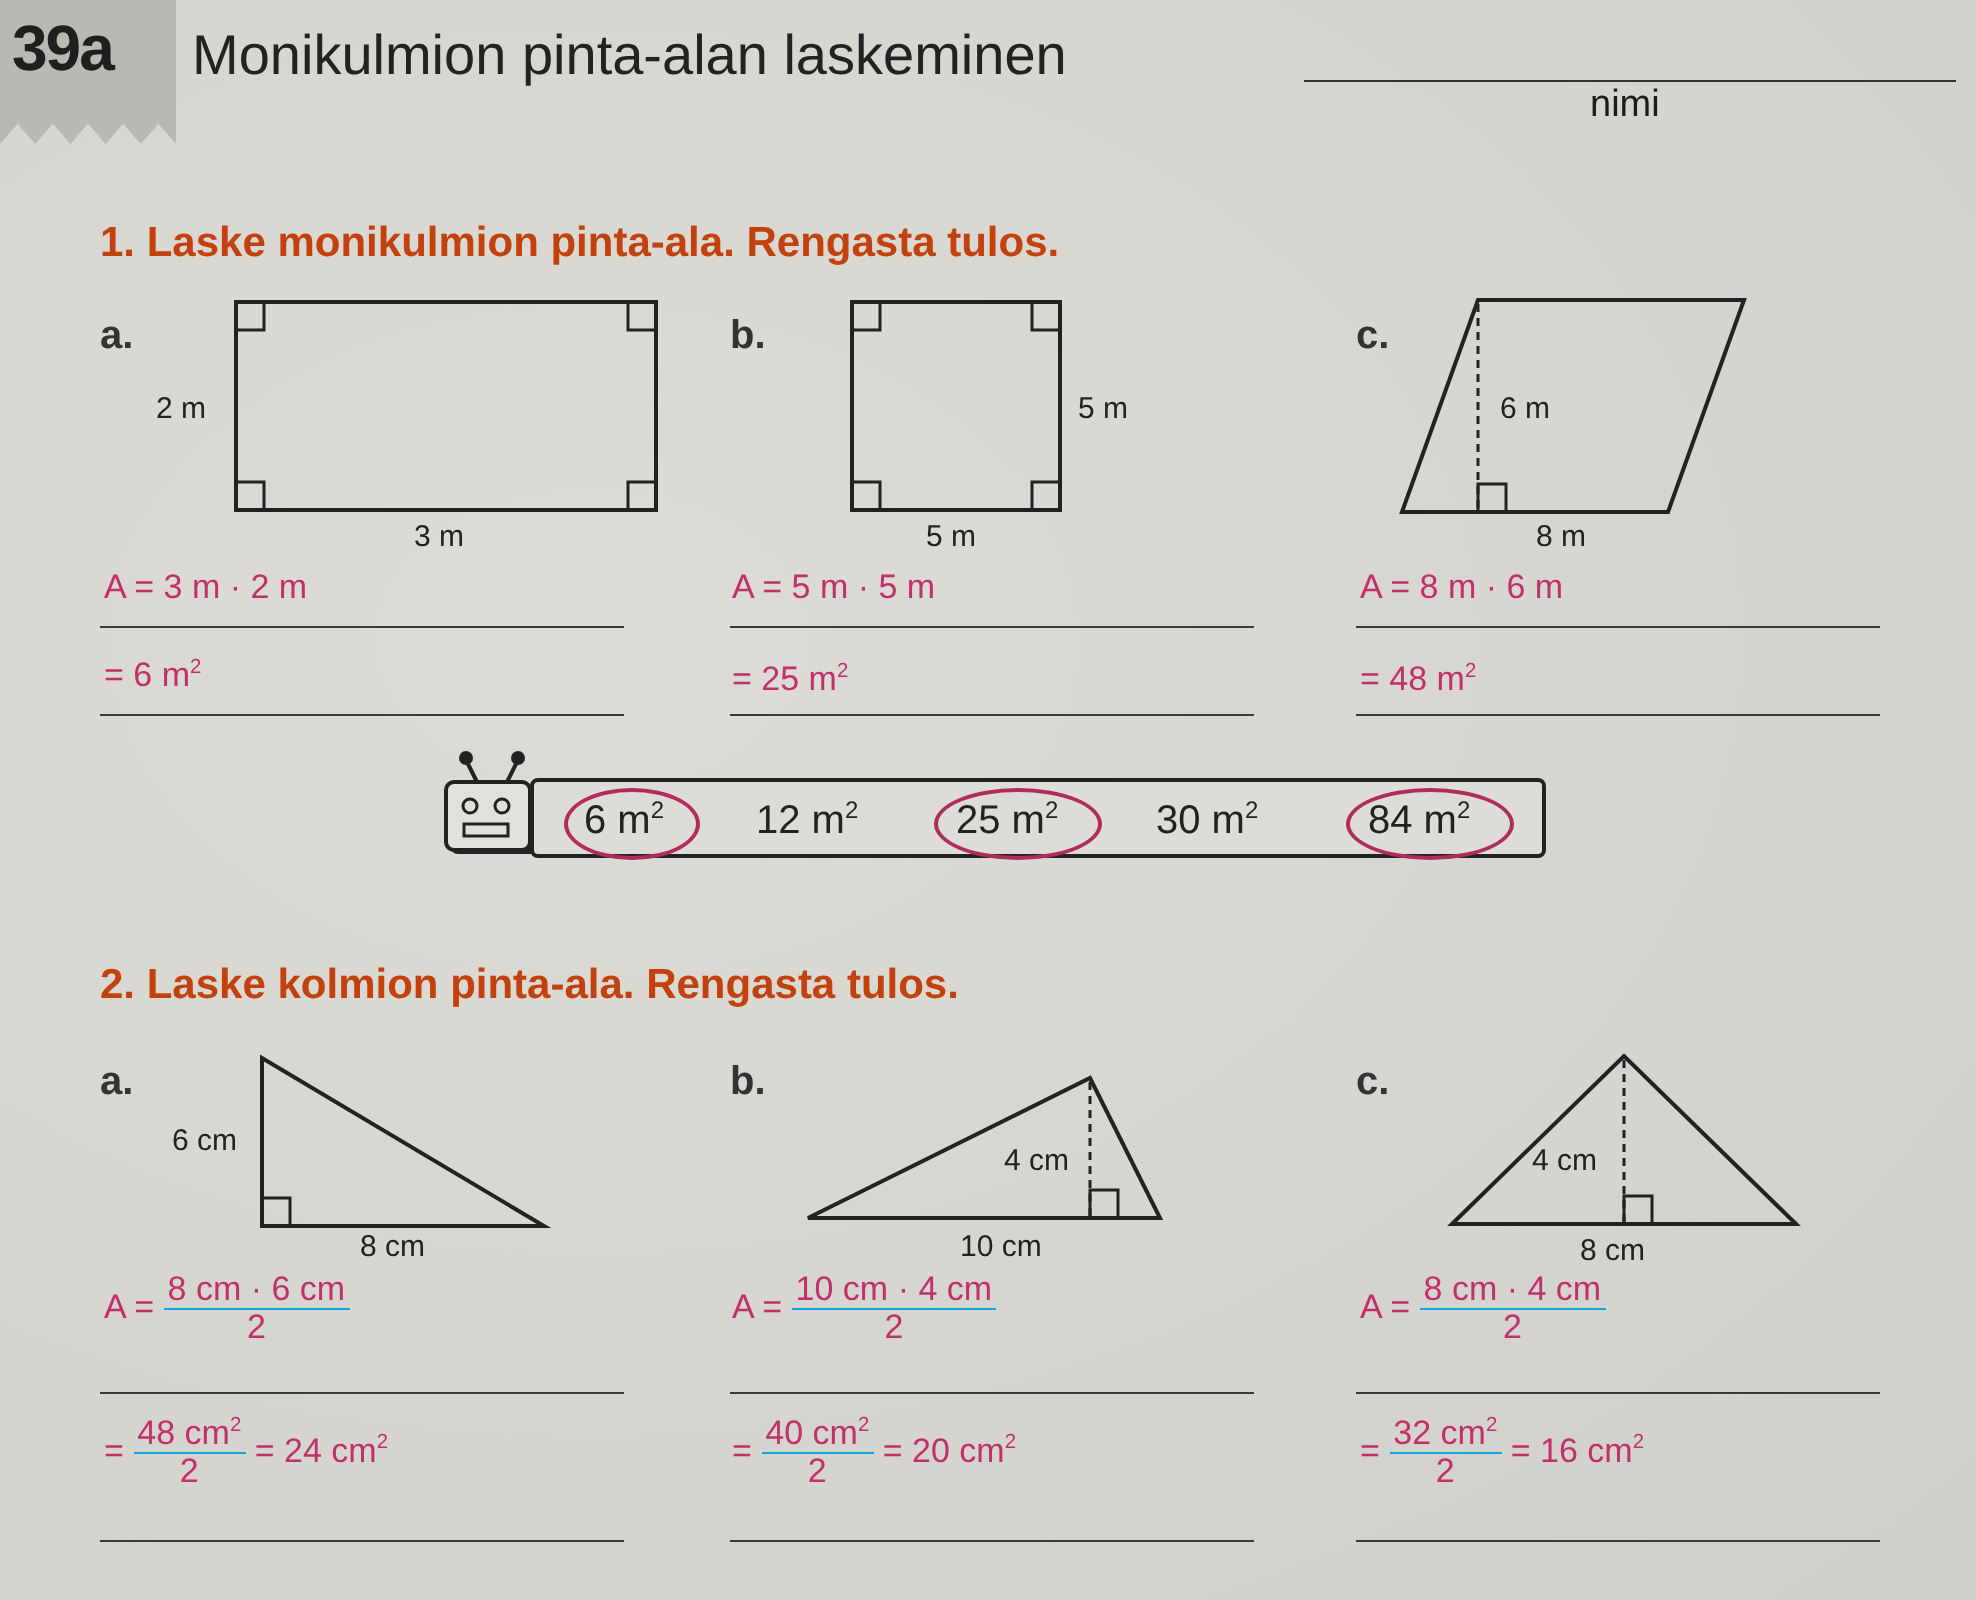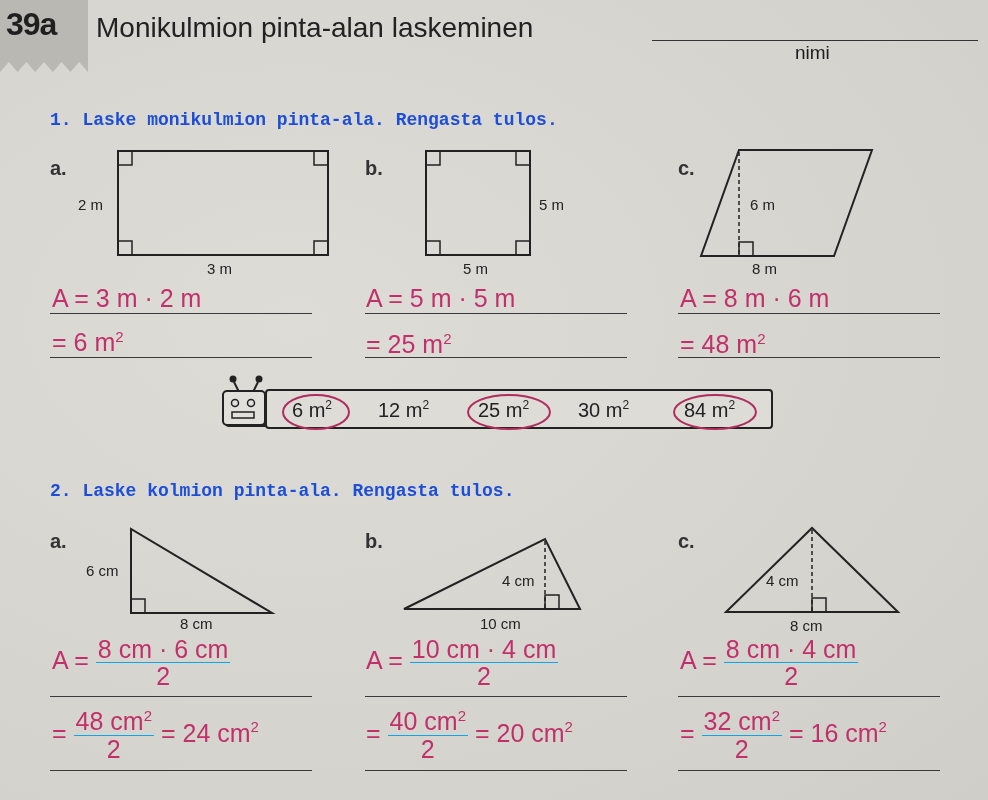--- a/index.html
+++ b/index.html
@@ -11,24 +11,24 @@
   }
   .abs { position:absolute; }
   .badge {
     left:0; top:0; width:88px; height:72px; background:#b9b8b3;
     clip-path: polygon(0 0,100% 0,100% 100%,90% 86%,80% 100%,70% 86%,60% 100%,50% 86%,40% 100%,30% 86%,20% 100%,10% 86%,0 100%);
   }
   .lesson-num { left:6px; top:6px; font-family:"Liberation Sans", sans-serif; font-weight:bold; font-size:32px; letter-spacing:-1px; color:#1f1f1f; }
   .lesson-title { left:96px; top:12px; font-family:"Liberation Sans", sans-serif; font-size:28px; color:#222; }
   .name-line { left:652px; top:40px; width:326px; border-top:1.5px solid #333; }
   .name-label { left:795px; top:42px; font-family:"Liberation Sans", sans-serif; font-size:19px; }
-  .task-title { font-family:Liberation Mono, monospace; font-weight:bold; font-size:18px; color:#1d4ed8; }
+  .task-title { font-family:Liberation Sans, sans-serif; font-weight:bold; font-size:21px; color:#c2410c; }
   .letter { font-family:"Liberation Sans", sans-serif; font-weight:bold; font-size:20px; color:#333; }
   .dim { font-family:"Liberation Sans", sans-serif; font-size:15px; color:#222; }
-  .ans { color:#c2306a; font-family:"Liberation Sans", sans-serif; font-size:25px; white-space:nowrap;text-align:right; }
+  .ans { color:#c2306a; font-family:"Liberation Sans", sans-serif; font-size:17px; white-space:nowrap;text-align:right; }
   .line { border-top:1.5px solid #3a3a3a; }
   .frac { display:inline-flex; flex-direction:column; align-items:center; vertical-align:middle; }
   .frac .num { border-bottom:1px solid #0ea5e9; padding:0 2px; line-height:1.05; }
   .frac .den { line-height:1.05; }
   sup { font-size:0.6em; }
   .strip { left:265px; top:389px; width:504px; height:36px; border:2px solid #222; border-radius:4px; background:#dedcd7; }
   .choice { top:398px; font-family:"Liberation Sans", sans-serif; font-size:20px; color:#222; }
   .circle { border:2px solid #b02c5c; border-radius:50%; }
 </style>
 </head>
@@ -72,21 +72,21 @@
 <div class="abs ans" style="left:366px;top:330px;"><span>= 25 m</span><sup>2</sup></div>
 <div class="abs line" style="left:365px;top:357px;width:262px;"></div>
 
 <div class="abs letter" style="left:678px;top:157px;">c.</div>
 <svg class="abs" style="left:690px;top:142px;" width="190" height="120">
   <polygon points="49,8 182,8 144,114 11,114" fill="none" stroke="#222" stroke-width="2"></polygon>
   <line x1="49" y1="10" x2="49" y2="114" stroke="#222" stroke-width="1.5" stroke-dasharray="4,3"></line>
   <rect x="49" y="100" width="14" height="14" fill="none" stroke="#222" stroke-width="1.5"></rect>
 </svg>
 <div class="abs dim" style="left:750px;top:196px;">6 m</div>
-<div class="abs dim" style="left:752px;top:260px;">8 m</div>
+<div class="abs dim" style="left:768px;top:260px;">8 m</div>
 <div class="abs ans" style="left:680px;top:284px;">A = 8 m · 6 m</div>
 <div class="abs line" style="left:678px;top:313px;width:262px;"></div>
 <div class="abs ans" style="left:680px;top:330px;"><span>= 48 m</span><sup>2</sup></div>
 <div class="abs line" style="left:678px;top:357px;width:262px;"></div>
 
 <svg class="abs" style="left:220px;top:368px;" width="52" height="62">
   <line x1="14" y1="14" x2="19" y2="24" stroke="#222" stroke-width="2"></line>
   <line x1="38" y1="14" x2="33" y2="24" stroke="#222" stroke-width="2"></line>
   <circle cx="13" cy="11" r="3.5" fill="#222"></circle>
   <circle cx="39" cy="11" r="3.5" fill="#222"></circle>

